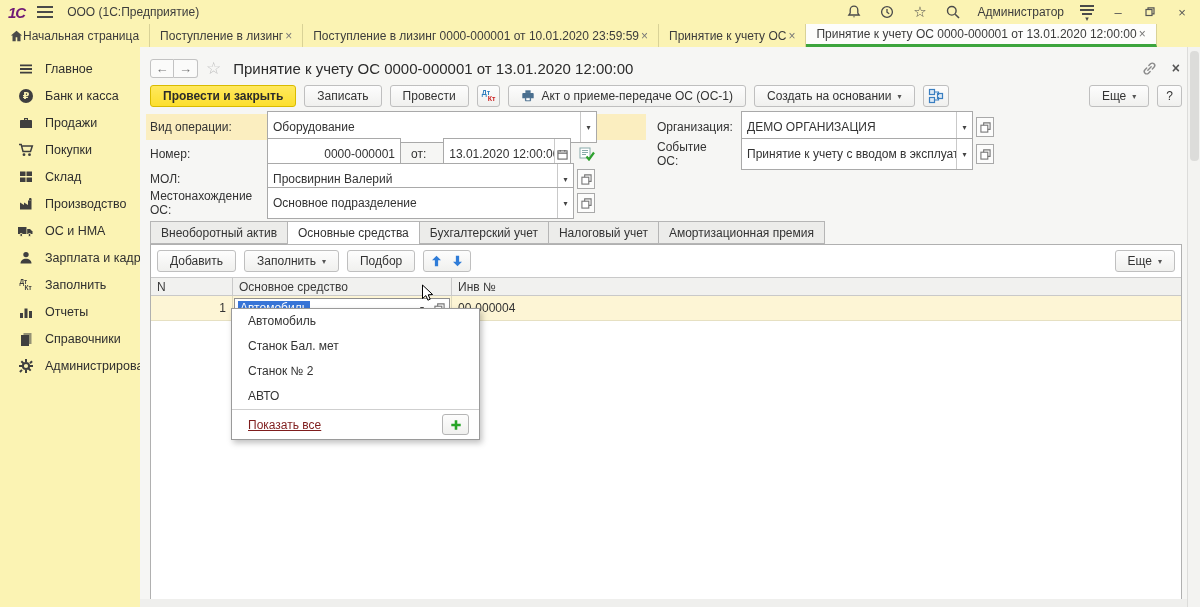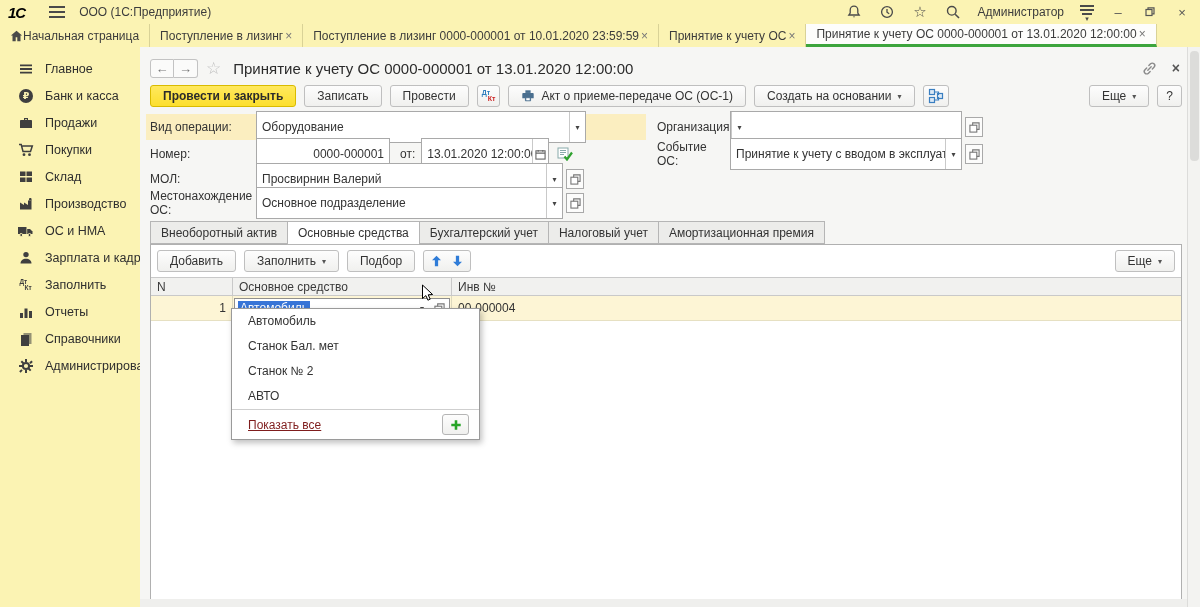--- a/index.html
+++ b/index.html
@@ -2,21 +2,21 @@
 <html><head>
 <meta charset="utf-8">
 <style>
   * { margin:0; padding:0; box-sizing:border-box; }
   html,body { width:1200px; height:607px; overflow:hidden; }
   body { font-family:"Liberation Sans","DejaVu Sans",sans-serif; font-size:12px; color:#333; }
   .app { position:relative; width:1200px; height:607px; background:#f5f5f3; }
 
   
   .titlebar { height:24px; background:#fbf3b3; display:flex; align-items:center; padding:0 10px 0 8px; }
-  .logo1c { color:#000000; font-weight:bold; font-style:italic; font-size:15px; letter-spacing:-1px; margin-right:24px; }
+  .logo1c { color:#701a75; font-weight:bold; font-style:italic; font-size:15px; letter-spacing:-1px; margin-right:12px; }
   .hamburger { width:16px; height:12px; border-top:2px solid #4a4a4a; border-bottom:2px solid #4a4a4a; position:relative; margin-right:14px; cursor:pointer; }
   .hamburger::after { content:""; position:absolute; left:0; right:0; top:3px; height:2px; background:#4a4a4a; }
   .app-title { color:#3c3c3c; }
   .tb-right { margin-left:auto; display:flex; align-items:center; gap:16px; }
   .tb-ico { width:17px; height:17px; display:flex; align-items:center; justify-content:center; cursor:pointer; color:#4a4a4a; }
   .tb-user { color:#3c3c3c; }
   .svc-menu { display:flex; flex-direction:column; align-items:center; gap:2px; cursor:pointer; }
   .svc-menu i { display:block; width:14px; height:2px; background:#4a4a4a; }
   .svc-menu i.short { width:10px; }
   .svc-caret { font-size:7px; color:#4a4a4a; line-height:3px; }
@@ -63,21 +63,21 @@
   .caret { font-size:8px; color:#555; }
   .dtkt-btn { font-size:7px; font-weight:bold; line-height:6px; text-align:left; }
   .dtkt-btn .dt { color:#2e7dbd; } .dtkt-btn .kt { color:#cc2222; margin-left:6px; }
   .tb-spacer { flex:1; }
   .btn-help { padding:0 8px; }
 
   
   .form { margin-top:9px; position:relative; height:100px; }
   .frow { position:absolute; display:flex; align-items:center; height:22px; }
   .flabel { width:106px; flex:none; color:#333; }
-  .field { display:flex; align-items:center; background:#fff; border:1px solid #a9a9a9; height:32px; }
+  .field { display:flex; align-items:center; background:#fff; border:1px solid #a9a9a9; height:32px;margin-left:11px; }
   .field .val { flex:1; padding:0 5px; white-space:nowrap; overflow:hidden; }
   .field .num { text-align:right; }
   .dd { width:16px; align-self:stretch; border-left:1px solid #c9c9c9; display:flex; align-items:center; justify-content:center; font-size:8px; color:#444; cursor:pointer; flex:none; }
   .sq-btn { width:18px; height:20px; border:1px solid #a9a9a9; background:#fcfcfb; margin-left:3px; display:flex; align-items:center; justify-content:center; cursor:pointer; flex:none; }
   .op-band { position:absolute; left:-4px; top:-2px; width:500px; height:26px; background:#fbeec0; }
   .inline-lbl { margin:0 6px 0 10px; }
   .ico-after { margin-left:8px; display:flex; cursor:pointer; }
 
   
   .inner-tabs { position:relative; display:flex; margin-top:5px; z-index:2; }
@@ -365,20 +365,21 @@
           <span class="flabel">Вид операции:</span>
           <span class="field" style="width:330px;">
             <span class="val">Оборудование</span>
             <span class="dd">▾</span>
           </span>
         </div>
 
         <div class="frow" style="left:507px; top:0;">
           <span class="flabel" style="width:73px;">Организация:</span>
           <span class="field" style="width:232px;">
+            <span class="val">ДЕМО ОРГАНИЗАЦИЯ</span>
             <span class="dd">▾</span>
           </span>
           <span class="sq-btn">
             <svg width="11" height="11" viewBox="0 0 12 12">
                 <rect x="1" y="3.5" width="7.5" height="7.5" fill="#fff" stroke="#777" stroke-width="1.2"></rect>
                 <path d="M4 3.5V1h7v7H8.5" fill="none" stroke="#777" stroke-width="1.2"></path>
               </svg>
           </span>
         </div>
 

